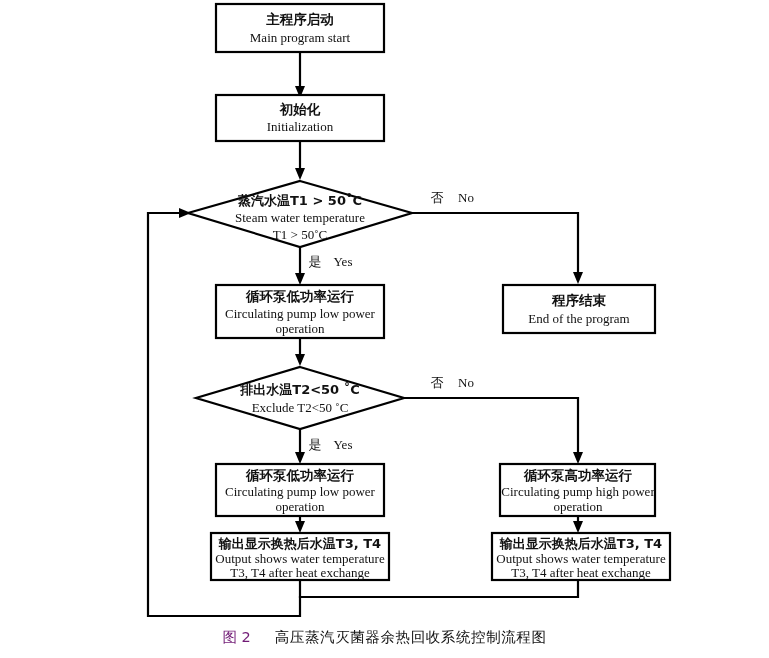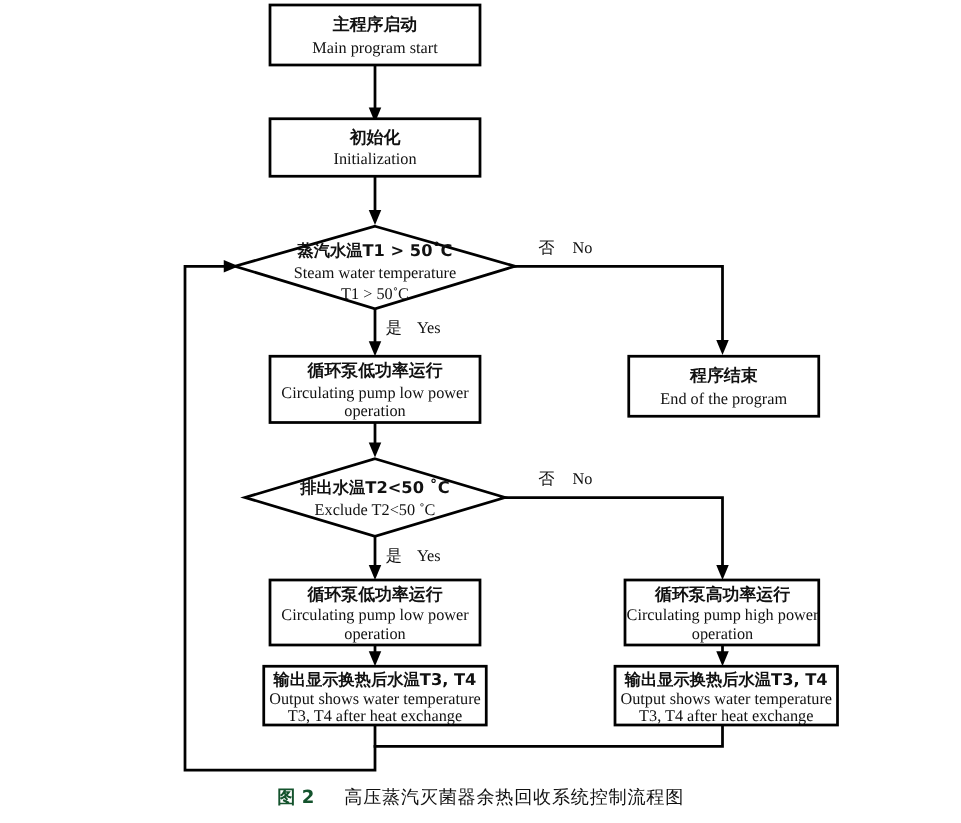--- a/index.html
+++ b/index.html
@@ -77,23 +77,23 @@
   .caption-wrap {
     position: absolute;
     left: 0;
     top: 628px;
     width: 769px;
     text-align: center;
     white-space: nowrap;
   }
   .caption-label {
     font-family: "DejaVu Sans", "Liberation Sans", sans-serif;
-    font-weight: bold;
+    font-weight: normal;
     font-size: 14.5px;
-    color: #14532d;
+    color: #701a75;
   }
   .caption-text {
     font-family: "DejaVu Sans", "Liberation Sans", sans-serif;
     font-size: 14.5px;
     color: #111111;
     margin-left: 24px;
     letter-spacing: 0.6px;
   }
 </style>
 </head>

